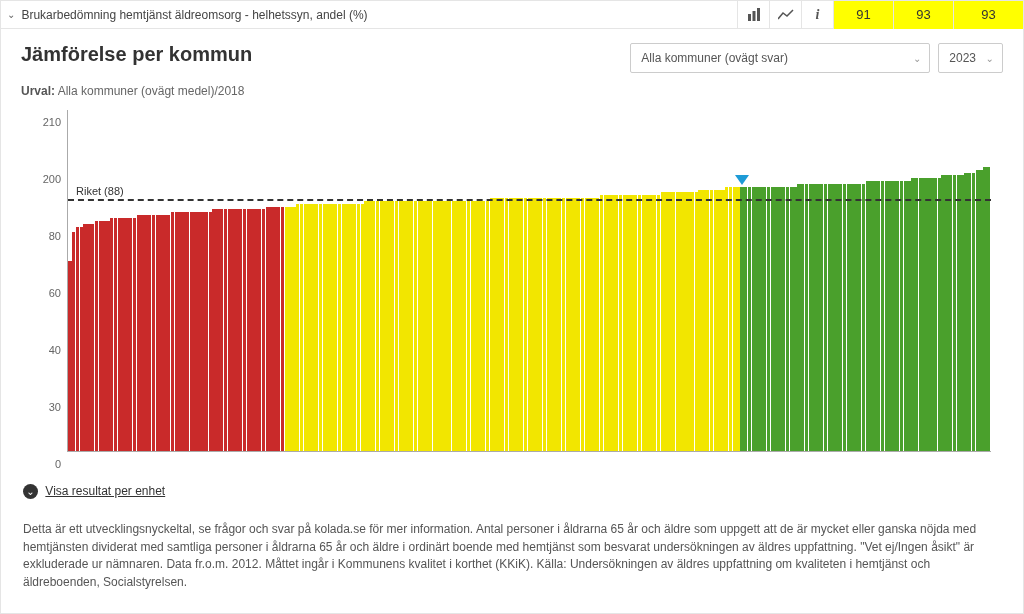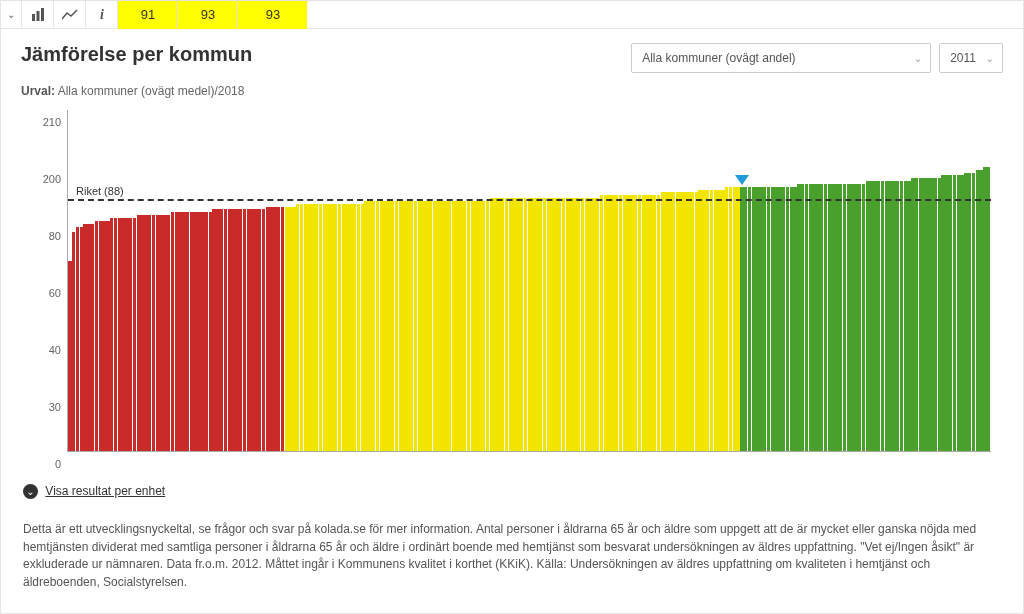--- a/index.html
+++ b/index.html
@@ -31,20 +31,21 @@
   .desc{padding:22px 22px 0 22px;}
   .desc-title{font-size:14px;color:#555;margin-bottom:6px;}
   .desc-body{font-size:12px;color:#555;line-height:1.45;}
 </style>
 </head>
 <body>
 <div class="container">
 
 <div class="topbar">
   <span class="toggle-icon">⌄</span>
+  <span class="title">Brukarbedömning hemtjänst äldreomsorg - helhetssyn, andel (%)</span>
   <div class="icon-btn">
     <svg width="14" height="14" viewBox="0 0 14 14">
           <rect x="1" y="6" width="3" height="7" fill="#555"></rect>
           <rect x="5.5" y="3" width="3" height="10" fill="#555"></rect>
           <rect x="10" y="0" width="3" height="13" fill="#555"></rect>
         </svg>
   </div>
   <div class="icon-btn">
     <svg width="16" height="12" viewBox="0 0 16 12">
           <polyline points="0,10 5,4 9,7 15,1" fill="none" stroke="#555" stroke-width="1.5"></polyline>
@@ -57,25 +58,25 @@
 </div>
 
 <div class="header-row">
   <div class="header-left">
     <h2>Jämförelse per kommun</h2>
     <div class="sub">
       <b>Urval:</b> <span>Alla kommuner (ovägt medel)/2018</span>
     </div>
   </div>
   <div class="dropdown" style="min-width:300px;">
-    <span>Alla kommuner (ovägt andel)</span>
+    <span>Alla kommuner (ovägt svar)</span>
         <span class="chev">⌄</span>
   </div>
   <div class="dropdown">
-    <span>2011</span>
+    <span>2023</span>
         <span class="chev">⌄</span>
   </div>
 </div>
 
 <div class="chart-area">
   <div class="plot" id="plot">
     <div class="bars" id="bars">
           <div style="background: rgb(201, 42, 42); height: 55.8333%;"></div>
           <div style="background: rgb(201, 42, 42); height: 64.1667%;"></div>
           <div style="background: rgb(201, 42, 42); height: 65.8333%;"></div>

